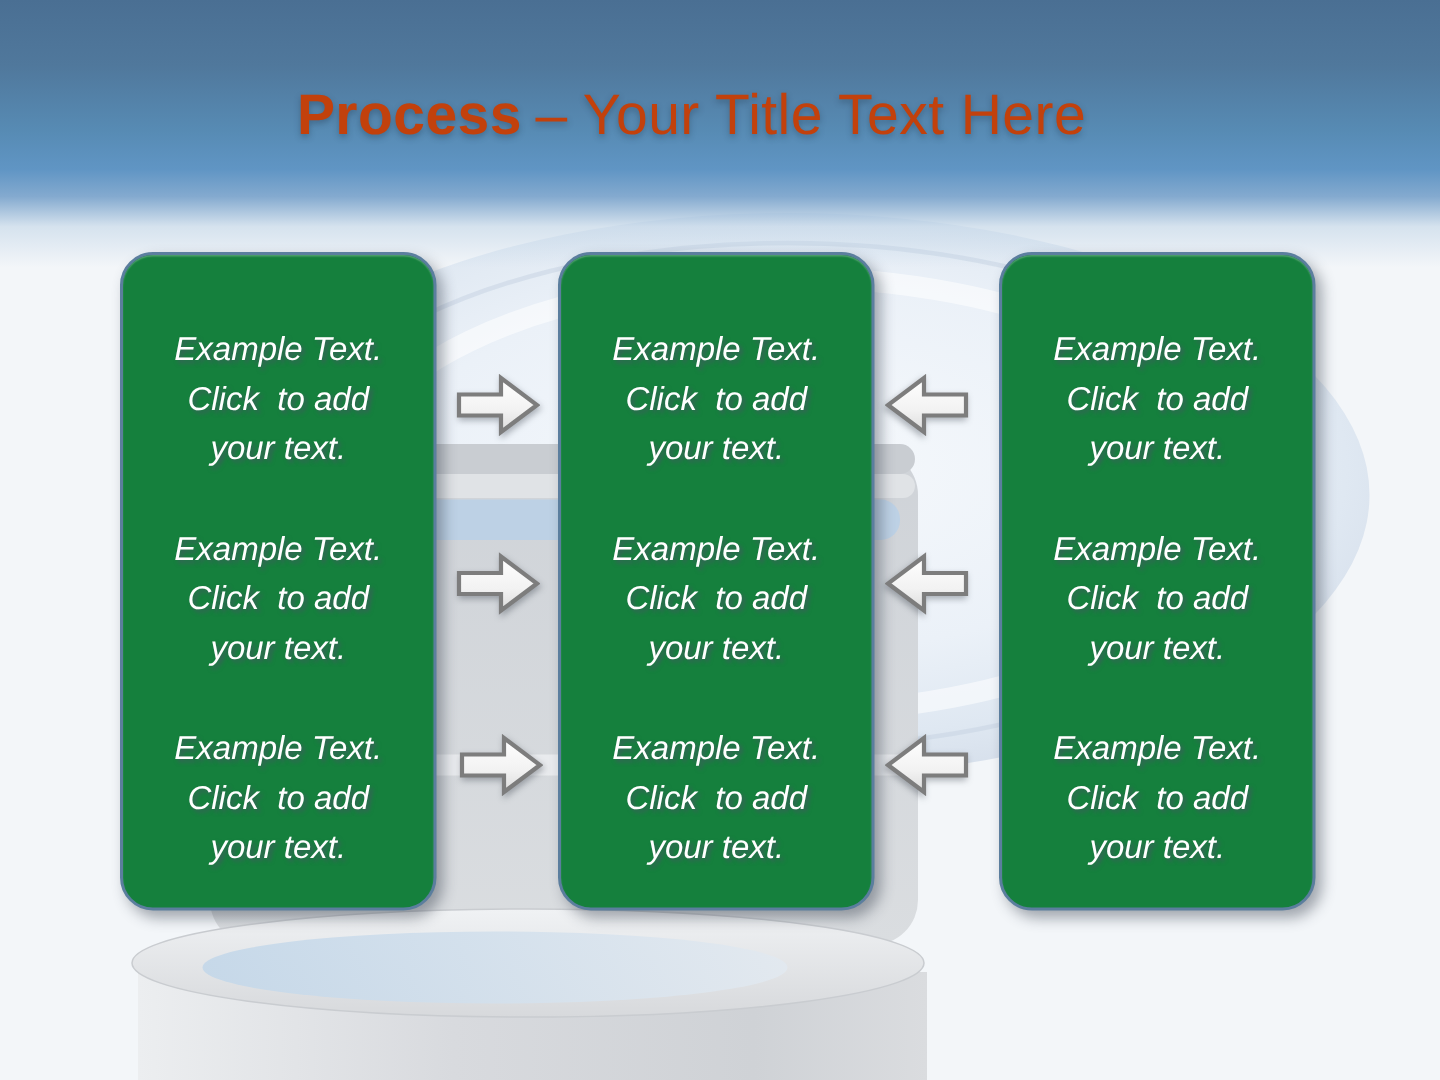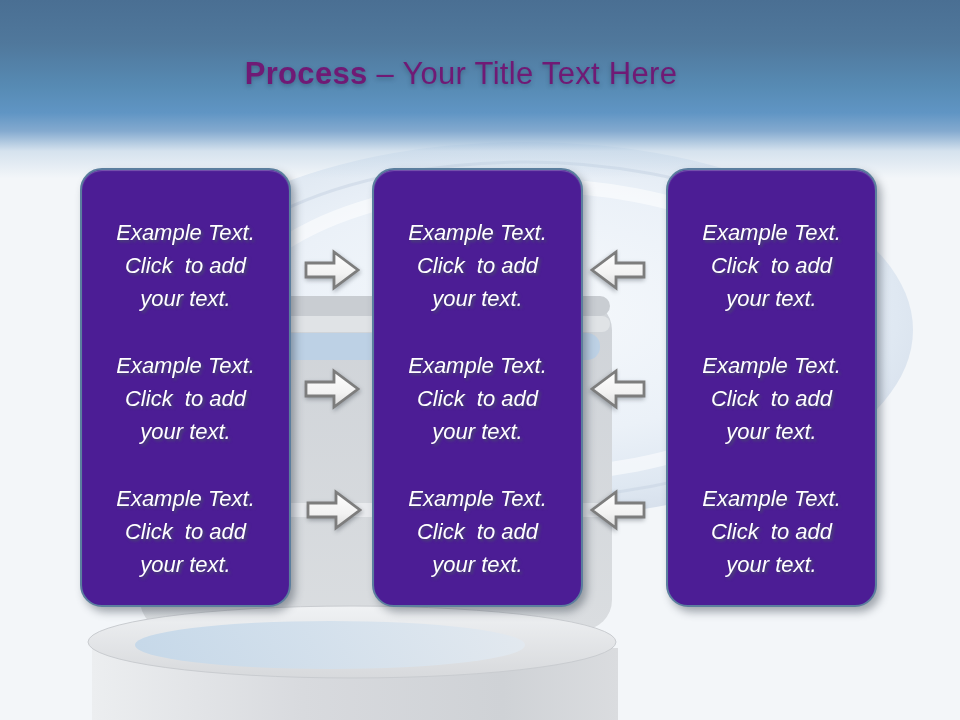--- a/index.html
+++ b/index.html
@@ -17,31 +17,31 @@
       #578bb4 48%,
       #6095c4 62%,
       #84aacf 72%,
       rgba(189,210,229,0.55) 83%,
       rgba(243,246,250,0) 98%);
     pointer-events:none;
   }
   .title{
     position:absolute;top:56px;left:0;width:960px;z-index:5;
     padding-right:38px;box-sizing:border-box;
-    text-align:center;color:#701a75;font-size:31px;letter-spacing:.3px;
+    text-align:center;color:#c2410c;font-size:38px;letter-spacing:.3px;
     text-shadow:0 2px 4px rgba(25,45,65,.35);
   }
   .title .bold{font-weight:bold;}
   .title .rest{font-weight:400;margin-left:9px;}
   
   .bg-svg{position:absolute;top:0;left:0;z-index:1;}
   
   .box{
     position:absolute;top:168px;width:207px;height:435px;z-index:3;
-    background:#4c1d95;border:2px solid #5b7e9e;border-radius:22px;
+    background:#15803d;border:2px solid #5b7e9e;border-radius:22px;
     box-shadow:4px 5px 9px rgba(45,55,70,.42), inset 0 1px 1px rgba(255,255,255,.25);
   }
   .box-left{left:80px}
   .box-center{left:372px}
   .box-right{left:666px}
   .group{
     margin:0 6px;text-align:center;color:#ffffff;
     font-style:italic;font-size:22px;line-height:33px;
     text-shadow:2px 2px 3px rgba(70,85,100,.8);
   }

